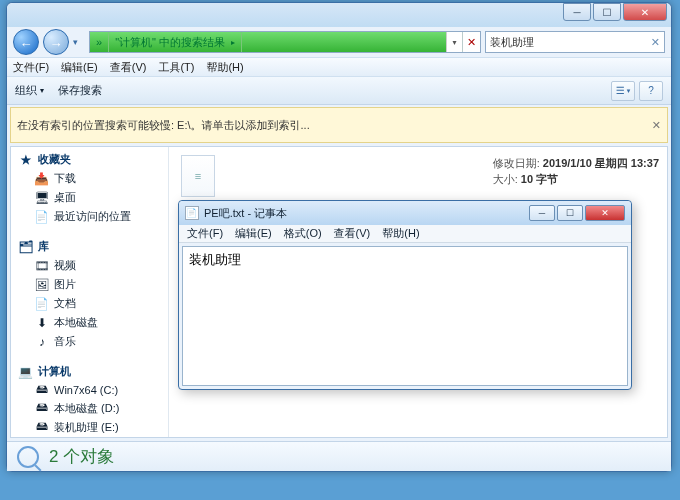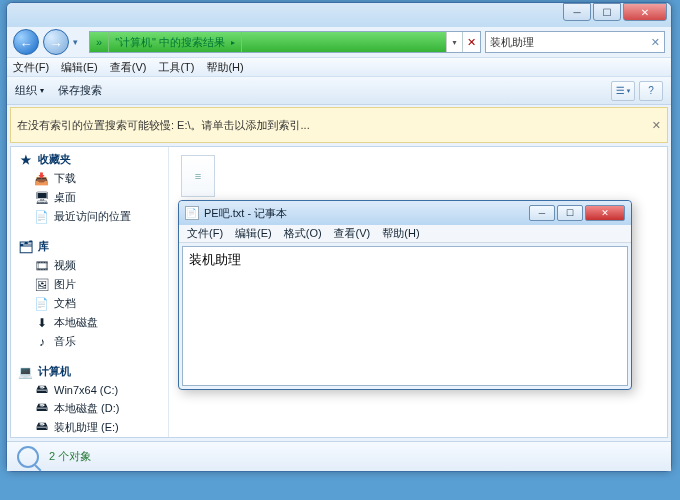--- a/index.html
+++ b/index.html
@@ -130,21 +130,21 @@
 }
 .np-menu span { cursor:pointer; }
 .np-body {
   flex:1; margin:3px; background:#fff; border:1px solid #9ab4cd; padding:4px 6px;
   font-size:13px; color:#000; overflow:auto; font-family: SimSun, "Microsoft YaHei", monospace;
 }
 
 
 .status {
   height:30px; background:linear-gradient(#f5faff,#e3eef9); border-top:1px solid #c3d5e8;
-  display:flex; align-items:center; gap:10px; padding:0 10px; font-size:11px; color:#2a5;
+  display:flex; align-items:center; gap:10px; padding:0 10px; font-size:17px; color:#2a5;
 }
 .status .mag {
   width:22px; height:22px; border:2px solid #6aa0d8; border-radius:50%; position:relative;
 }
 .status .mag::after { content:""; position:absolute; width:8px; height:2px; background:#6aa0d8; bottom:-3px; right:-5px; transform:rotate(45deg);}
 .status .txt { color:#2a7a3a; }
 </style>
 </head>
 <body>
 
@@ -262,20 +262,24 @@
         </div>
       <div class="sbitem">
           <span class="ico">🖴</span>
           <span>装机助理 (E:)</span>
         </div>
     </div>
 
     <div class="content">
       <div class="result">
         <div class="thumb">≡</div>
+        <div class="meta">
+          <div><span>修改日期:</span> <b>2019/1/10 星期四 13:37</b></div>
+          <div><span>大小:</span> <b>10 字节</b></div>
+        </div>
       </div>
       <div class="pathline">E:\</div>
     </div>
   </div>
 
   <div class="status">
     <div class="mag"></div>
     <div class="txt">2 个对象</div>
   </div>
 </div>

